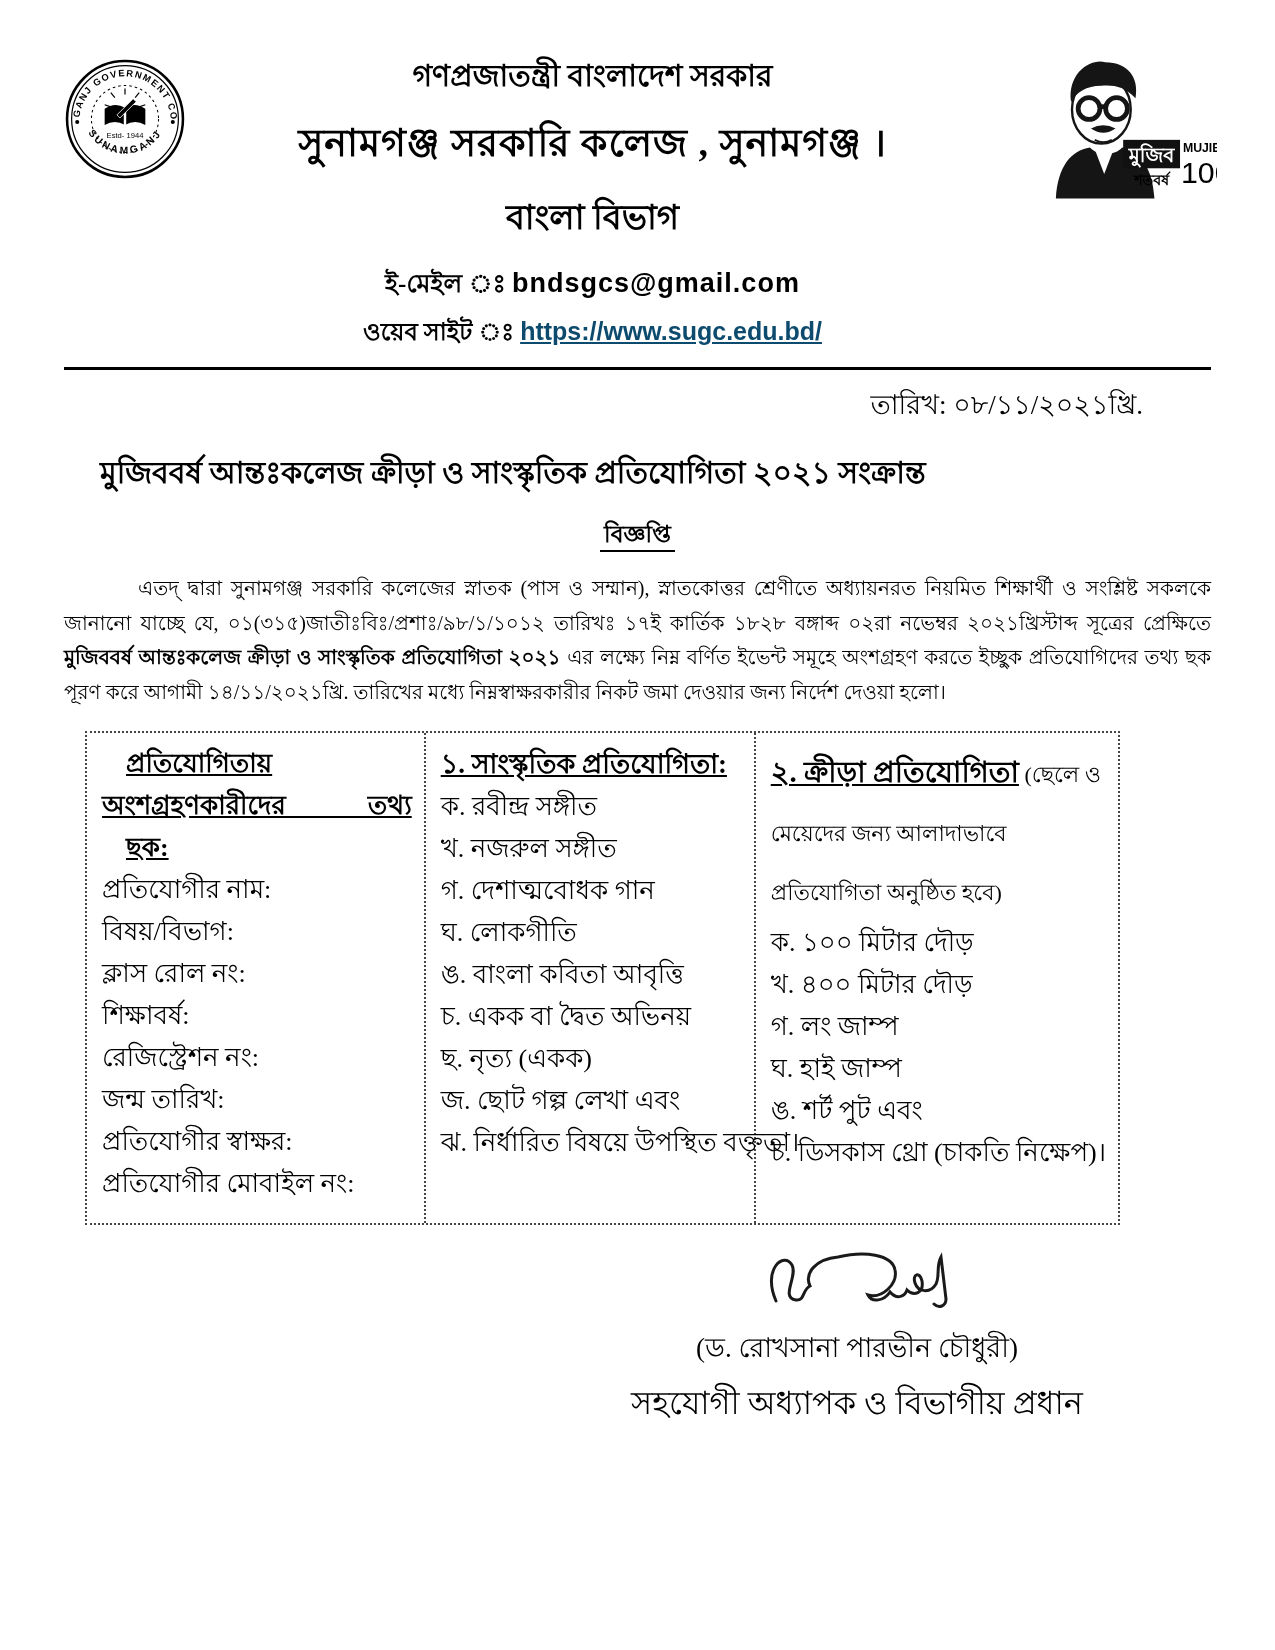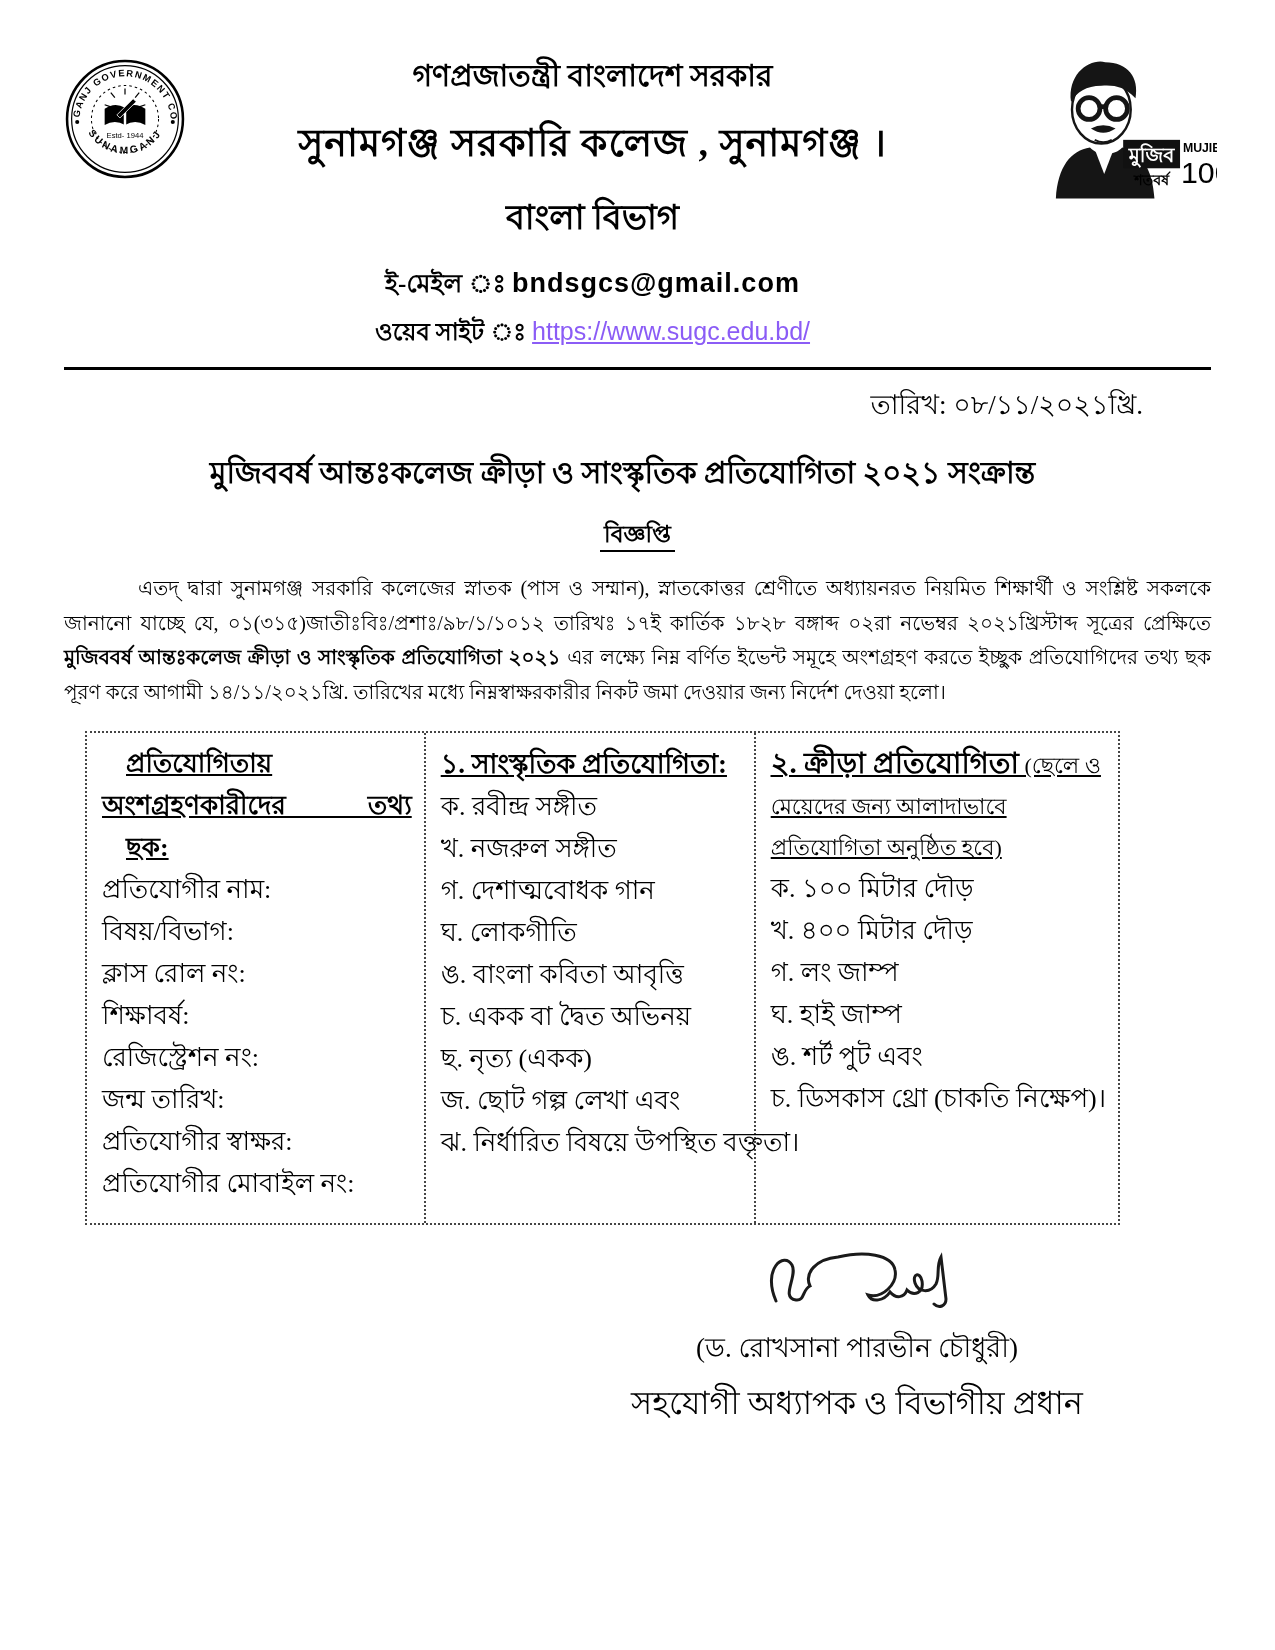--- a/index.html
+++ b/index.html
@@ -13,46 +13,46 @@
   
   .header { display: flex; align-items: flex-start; padding: 52px 58px 0 64px; }
   .seal { width: 122px; height: 122px; flex: 0 0 auto; margin-top: 6px; }
   .header-center { flex: 1; text-align: center; padding: 0 6px; }
   .h-gov   { font-size: 30px; font-weight: bold; }
   .h-college { font-size: 38px; font-weight: bold; margin-top: 10px; letter-spacing: 1px; }
   .h-dept  { font-size: 34px; font-weight: bold; margin-top: 14px; }
   .h-email { font-size: 25px; margin-top: 16px; font-weight: bold; text-align: center; }
   .h-email .email-val { font-family: "Liberation Sans", "DejaVu Sans", sans-serif; font-size: 27px; letter-spacing: 1px; }
   .h-web   { font-size: 24px; margin-top: 6px; font-weight: bold; }
-  .h-web a { color: #8b5cf6; font-family: "Liberation Sans", "DejaVu Sans", sans-serif; font-weight: normal; font-size: 25px; }
+  .h-web a { color: #0c4a6e; font-family: "Liberation Sans", "DejaVu Sans", sans-serif; font-weight: bold; font-size: 25px; }
   .mujib-logo { width: 218px; height: 152px; flex: 0 0 auto; }
   .rule { border: none; border-top: 3px solid #000; margin: 14px 64px 0 64px; }
   
   .date-row { text-align: right; padding: 14px 132px 0 0; font-size: 27px; }
-  .title { text-align: center; font-size: 30px; font-weight: bold; margin-top: 20px; padding: 0 130px 0 100px; }
+  .title { text-align: left; font-size: 30px; font-weight: bold; margin-top: 20px; padding: 0 130px 0 100px; }
   .subtitle-wrap { text-align: center; margin-top: 16px; }
   .subtitle { font-size: 23px; font-weight: bold; border-bottom: 2.5px solid #000; padding: 0 4px 3px; }
   
   .body-para {
     margin: 16px 64px 0 64px; font-size: 20px; line-height: 1.73;
     text-align: justify; text-indent: 74px;
   }
   
   .info-table {
     display: flex; margin: 22px 0 0 85px; width: 1035px;
     border: 2px dotted #454545;
   }
   .cell { padding: 10px 12px 18px 15px; font-size: 26px; line-height: 42px; }
   .cell-1 { width: 388px; border-right: 2px dotted #454545; }
   .cell-2 { width: 330px; border-right: 2px dotted #454545; }
   .cell-3 { flex: 1; }
   .c1-hdr-line1 { text-align: justify; text-align-last: justify; }
   .c1-hdr-line1 span, .c1-hdr-line2 span { font-weight: bold; text-decoration: underline; margin-left: 24px; }
   .col-hdr { font-weight: bold; text-decoration: underline; font-size: 27px; }
-  .col3-hdr-block { line-height: 40px; text-decoration: underline; }
+  .col3-hdr-block { line-height: 58px; }
   .col3-note { font-size: 22px; font-weight: normal; text-decoration: none; }
   .list-item { white-space: nowrap; }
   
   .sig-area { width: 540px; margin: 10px 148px 0 auto; text-align: center; }
   .sig-img { width: 230px; height: 92px; display: block; margin: 0 auto; }
   .sig-name { font-size: 27px; margin-top: 0; }
   .sig-line { font-size: 32px; margin-top: 6px; }
 </style>
 </head>
 <body>

